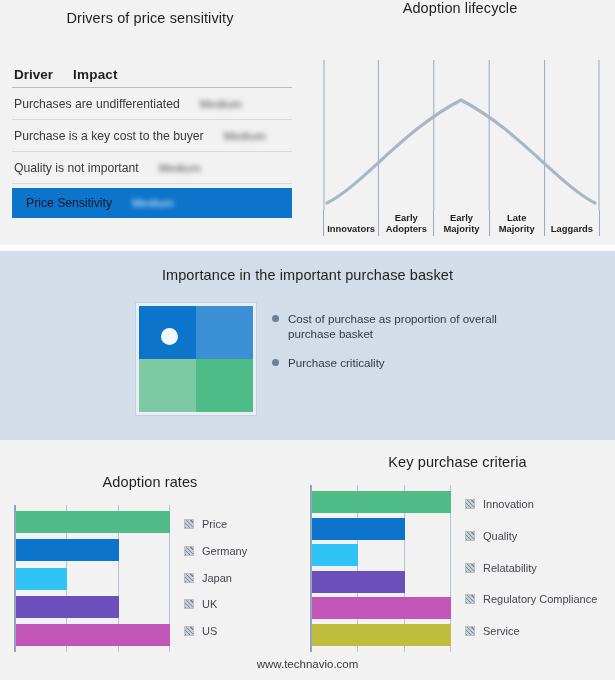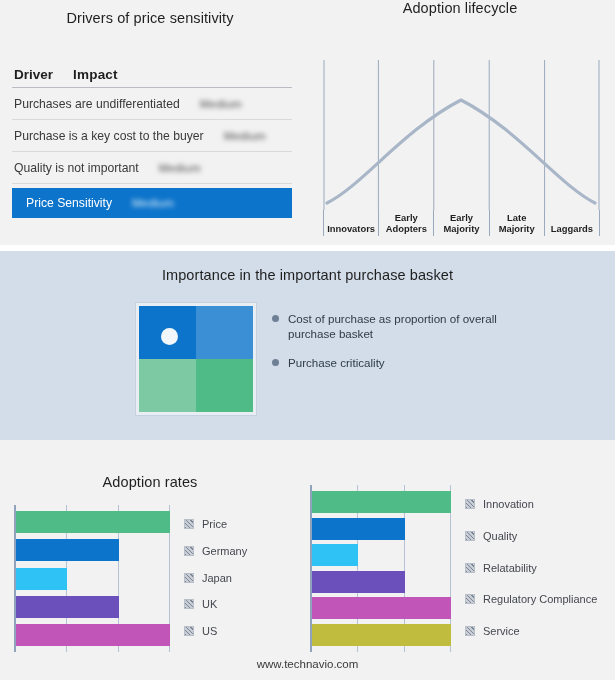--- a/index.html
+++ b/index.html
@@ -92,21 +92,21 @@
   .drv-head .drv-value { filter: none; }
 
   .drv-row.selected {
     background: #0c74cb;
     border-bottom: none;
     height: 30px;
     padding-left: 14px;
     padding-right: 12px;
     margin-top: 4px;
   }
-  .drv-row.selected .drv-label { color: #ffffff; font-size: 12.2px; }
+  .drv-row.selected .drv-label { color: #0f172a; font-size: 12.2px; }
   .drv-row.selected .drv-value { color: #eaf3fb; }
 
   
   #lifecycle-panel {
     position: absolute;
     left: 305px; top: 0;
     width: 310px; height: 245px;
   }
   #lifecycle-panel .panel-title { }
 
@@ -439,20 +439,21 @@
         </div>
         <div class="lg-item">
           <span class="lg-swatch"></span>
           <span class="lg-text">US</span>
         </div>
       </div>
   </div>
 </div>
 
 <div id="criteria-panel">
+  <div class="panel-title">Key purchase criteria</div>
   <div class="barchart">
     <div class="plot">
       <div class="gridlines">
           <div class="gridcol"></div>
           <div class="gridcol"></div>
           <div class="gridcol"></div>
         </div>
       <div class="bars">
           <div class="bar" style="width: 100%; background: rgb(79, 188, 135);"></div>
           <div class="bar" style="width: 66.6667%; background: rgb(12, 116, 203);"></div>

